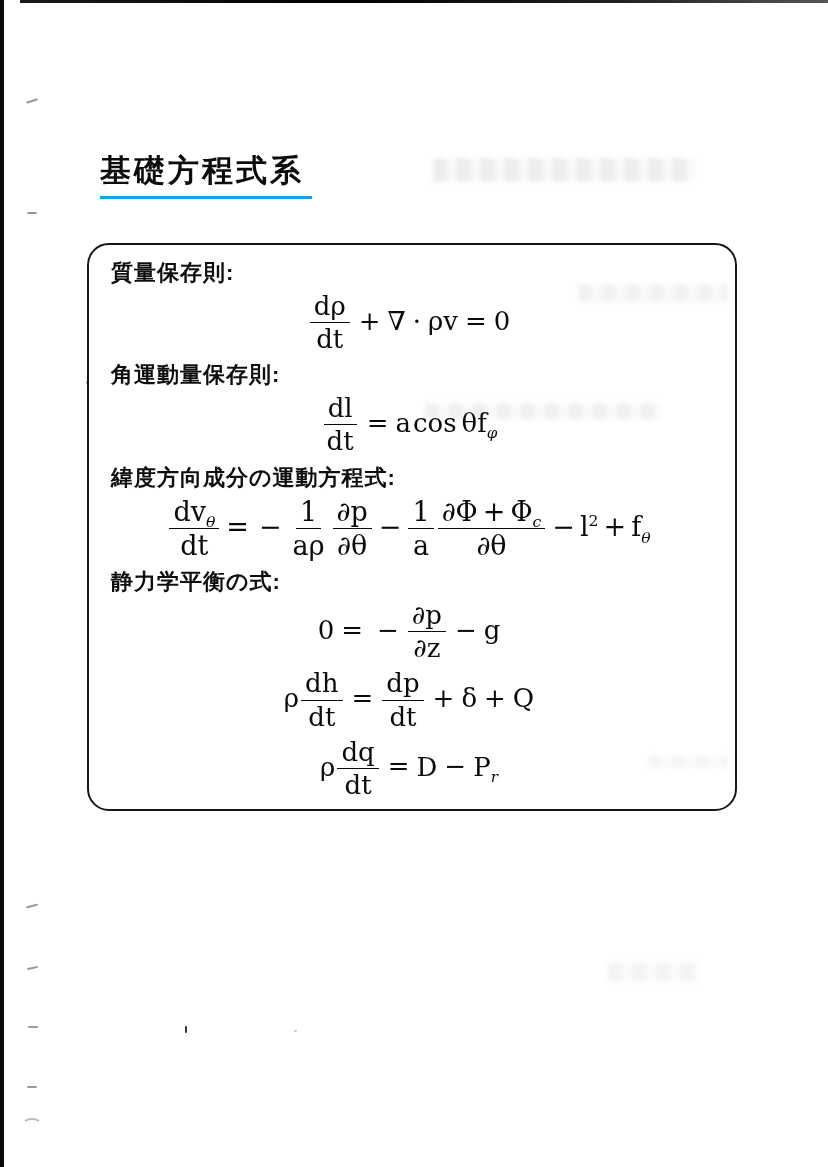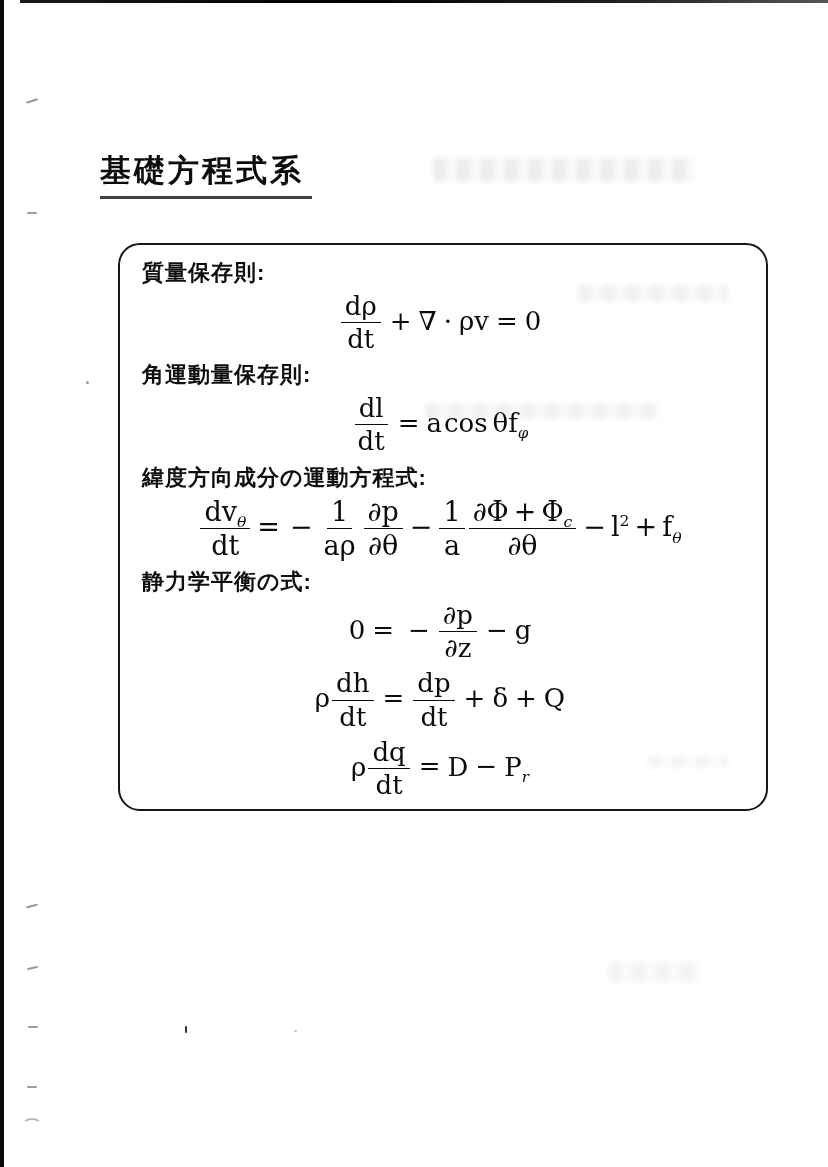--- a/index.html
+++ b/index.html
@@ -44,28 +44,28 @@
         background: transparent; }
   .s9 { left: 185px; top: 1026px; width: 2px; height: 7px; background: #333; }
   .s10 { left: 294px; top: 1030px; width: 3px; height: 2px; background: #c9c9c9; }
 
   
   .title {
     position: absolute; left: 100px; top: 150px;
     margin: 0;
     font-size: 31px; font-weight: 800; color: #0c0c0c;
     letter-spacing: 3px;
-    border-bottom: 3px solid #404040;
+    border-bottom: 3px solid #0ea5e9;
     padding: 0 8px 4px 0;
     display: inline-block;
   }
 
   
   .eq-box {
-    position: absolute; left: 118px; top: 243px;
+    position: absolute; left: 87px; top: 243px;
     width: 650px; height: 568px;
     box-sizing: border-box;
     border: 2.5px solid #161616;
     border-radius: 22px;
     padding: 13px 20px 10px 20px;
     display: flex; flex-direction: column; justify-content: space-between;
   }
   .eq-block { display: block; }
   .eq-label {
     font-size: 22px; font-weight: 700; color: #0e0e0e;

